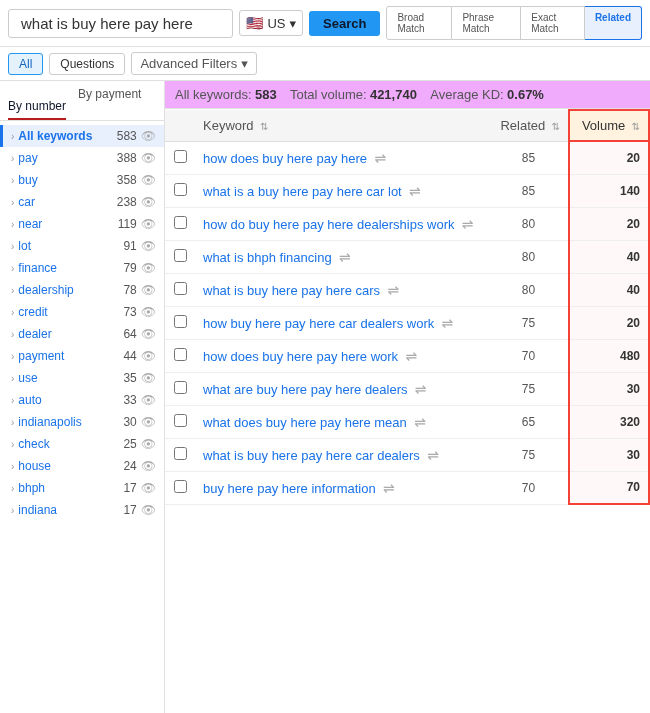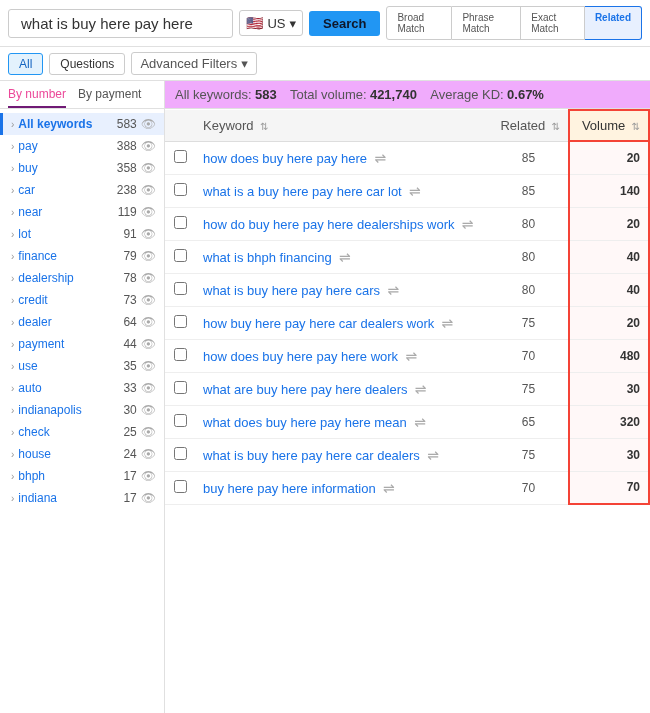--- a/index.html
+++ b/index.html
@@ -117,22 +117,23 @@
       gap: 12px;
     }
     .sort-tab {
       font-size: 12px;
       color: #555;
       cursor: pointer;
       padding-bottom: 5px;
       border-bottom: 2px solid transparent;
     }
     .sort-tab.active {
-      color: #ec4899;
-      border-bottom: 2px solid #701a75;
+      color: #0f172a;
+      border-bottom: 2px solid #b91c1c;
+      margin-top: 12px;
     }
     .keyword-list { padding: 4px 0; }
     .keyword-item {
       display: flex;
       align-items: center;
       padding: 4px 8px;
       cursor: pointer;
       border-left: 3px solid transparent;
     }
     .keyword-item.active {

